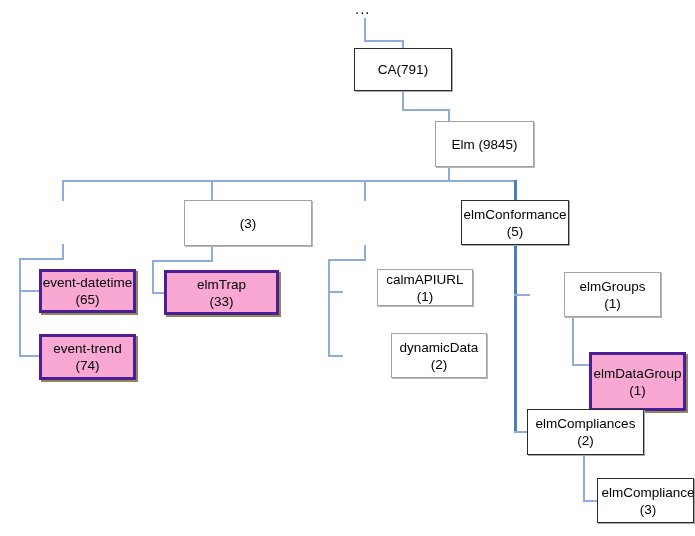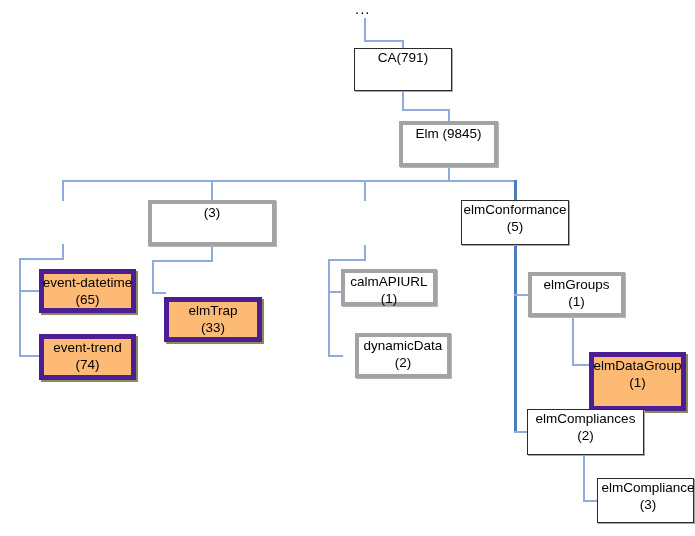--- a/index.html
+++ b/index.html
@@ -14,42 +14,44 @@
     background: #ffffff;
     font-family: "Liberation Sans", sans-serif;
     overflow: hidden;
   }
   .node {
     position: absolute;
     box-sizing: border-box;
     display: flex;
     flex-direction: column;
     align-items: center;
+    justify-content: center;
     text-align: center;
     font-size: 13.5px;
     line-height: 17px;
     color: #000000;
     background: #ffffff;
     border: 1px solid #3f3f3f;
     box-shadow: 1px 1px 0 0 #9a9a9a;
     z-index: 5;
     padding: 0 2px;
     white-space: nowrap;
   }
   .node.plain {
     border: 1px solid #2b2b2b;
     box-shadow: 1px 1px 0 0 #a8a8a8;
   }
   .node.grayborder {
-    border: 4px solid #a3a3a3;
+    border: 1px solid #a3a3a3;
     box-shadow: 1px 1px 0 0 #b5b5b5;
+    margin-left: 36px;
   }
   .node.highlight {
-    background: #fdba74;
-    border: 5px solid #4c1d95;
+    background: #f9a8d4;
+    border: 3px solid #4c1d95;
     box-shadow: 2px 2px 0 0 #8a8a5a;
   }
   .node .l1 { display: block; }
   .node .l2 { display: block; }
   .conn {
     position: absolute;
     background: #8faadc;
     z-index: 1;
   }
   .conn.dark {
@@ -130,21 +132,21 @@
 
   <div class="node highlight" style="left:39px; top:334px; width:97px; height:46px;">
     <span class="l1">event-trend</span>
     <span class="l2">(74)</span>
   </div>
 
   <div class="node grayborder" style="left:148px; top:200px; width:128px; height:46px;">
     <span class="l2">(3)</span>
   </div>
 
-  <div class="node highlight" style="left:164px; top:270px; width:98px; height:45px;margin-top:27px;">
+  <div class="node highlight" style="left:164px; top:270px; width:115px; height:45px;">
     <span class="l1">elmTrap</span>
     <span class="l2">(33)</span>
   </div>
 
 
   <div class="node grayborder" style="left:341px; top:269px; width:96px; height:37px;">
     <span class="l1">calmAPIURL</span>
     <span class="l2">(1)</span>
   </div>
 

